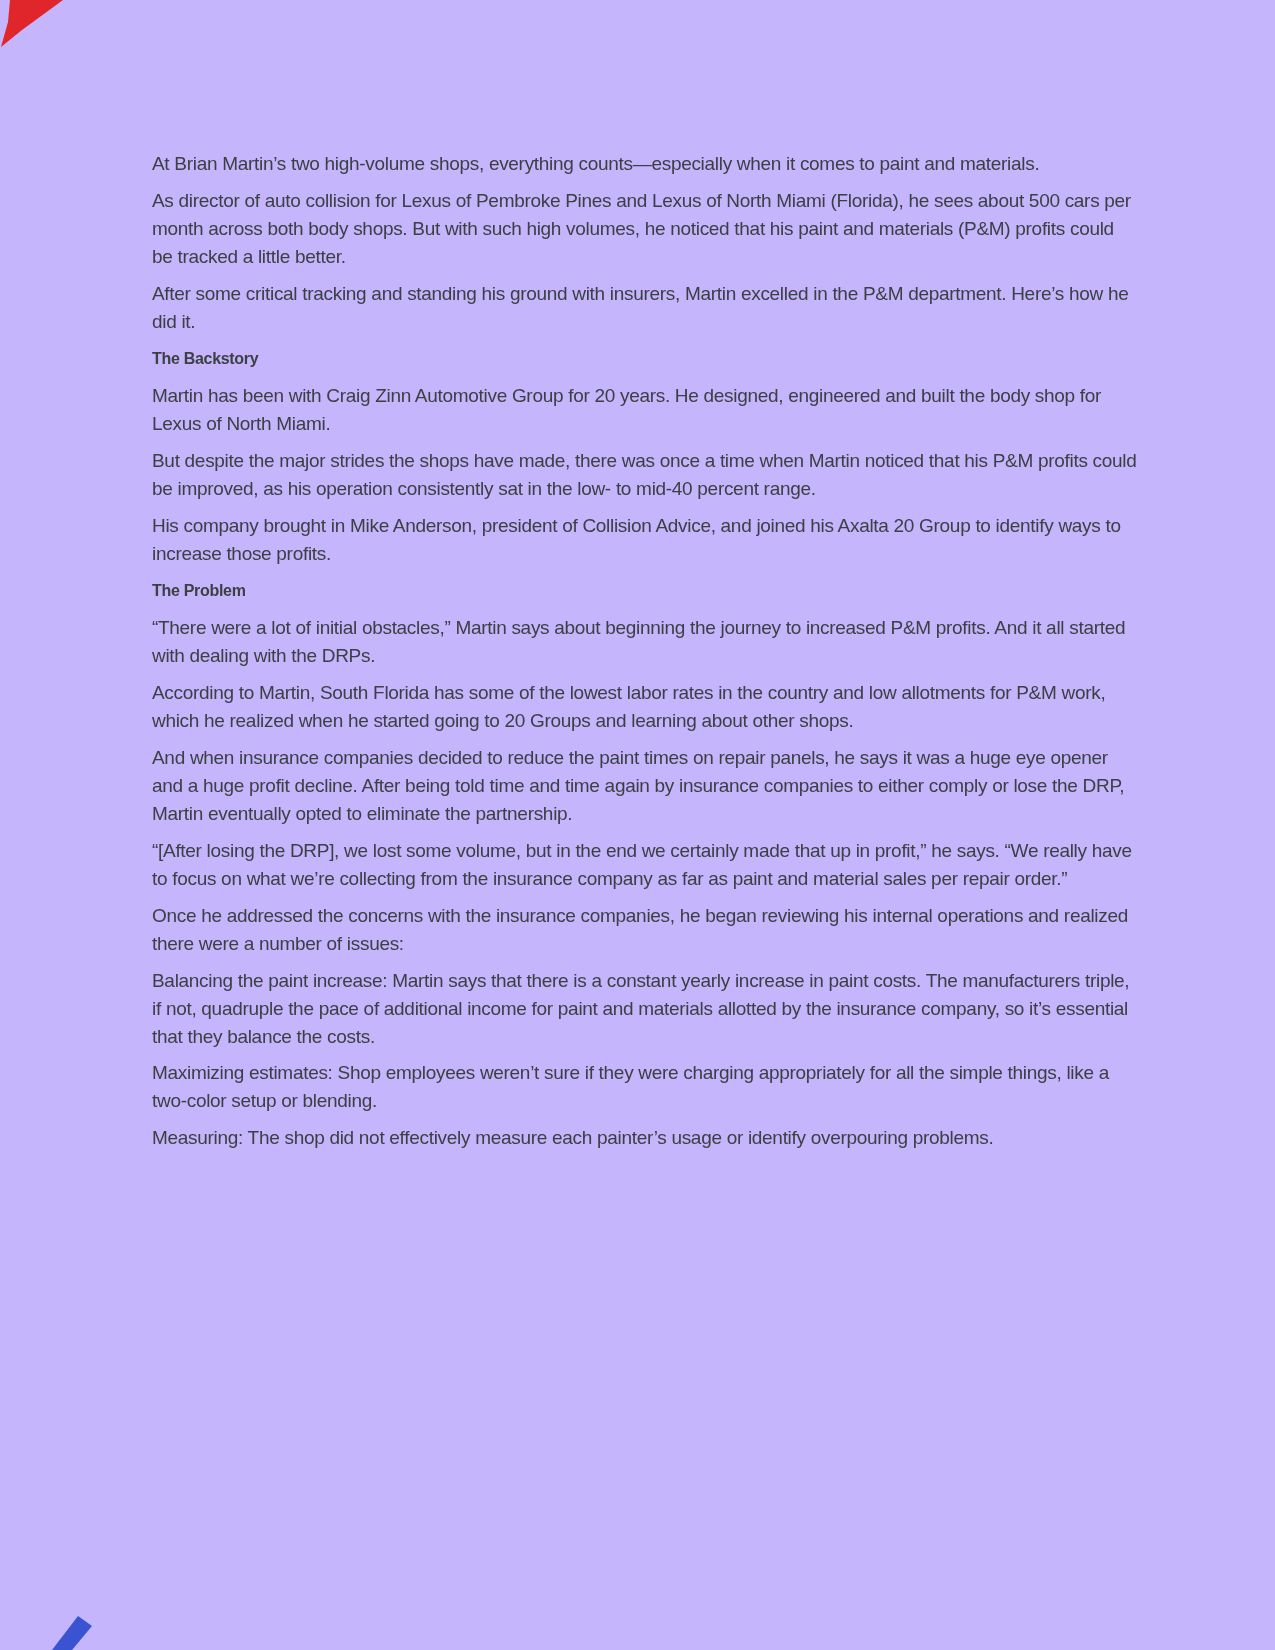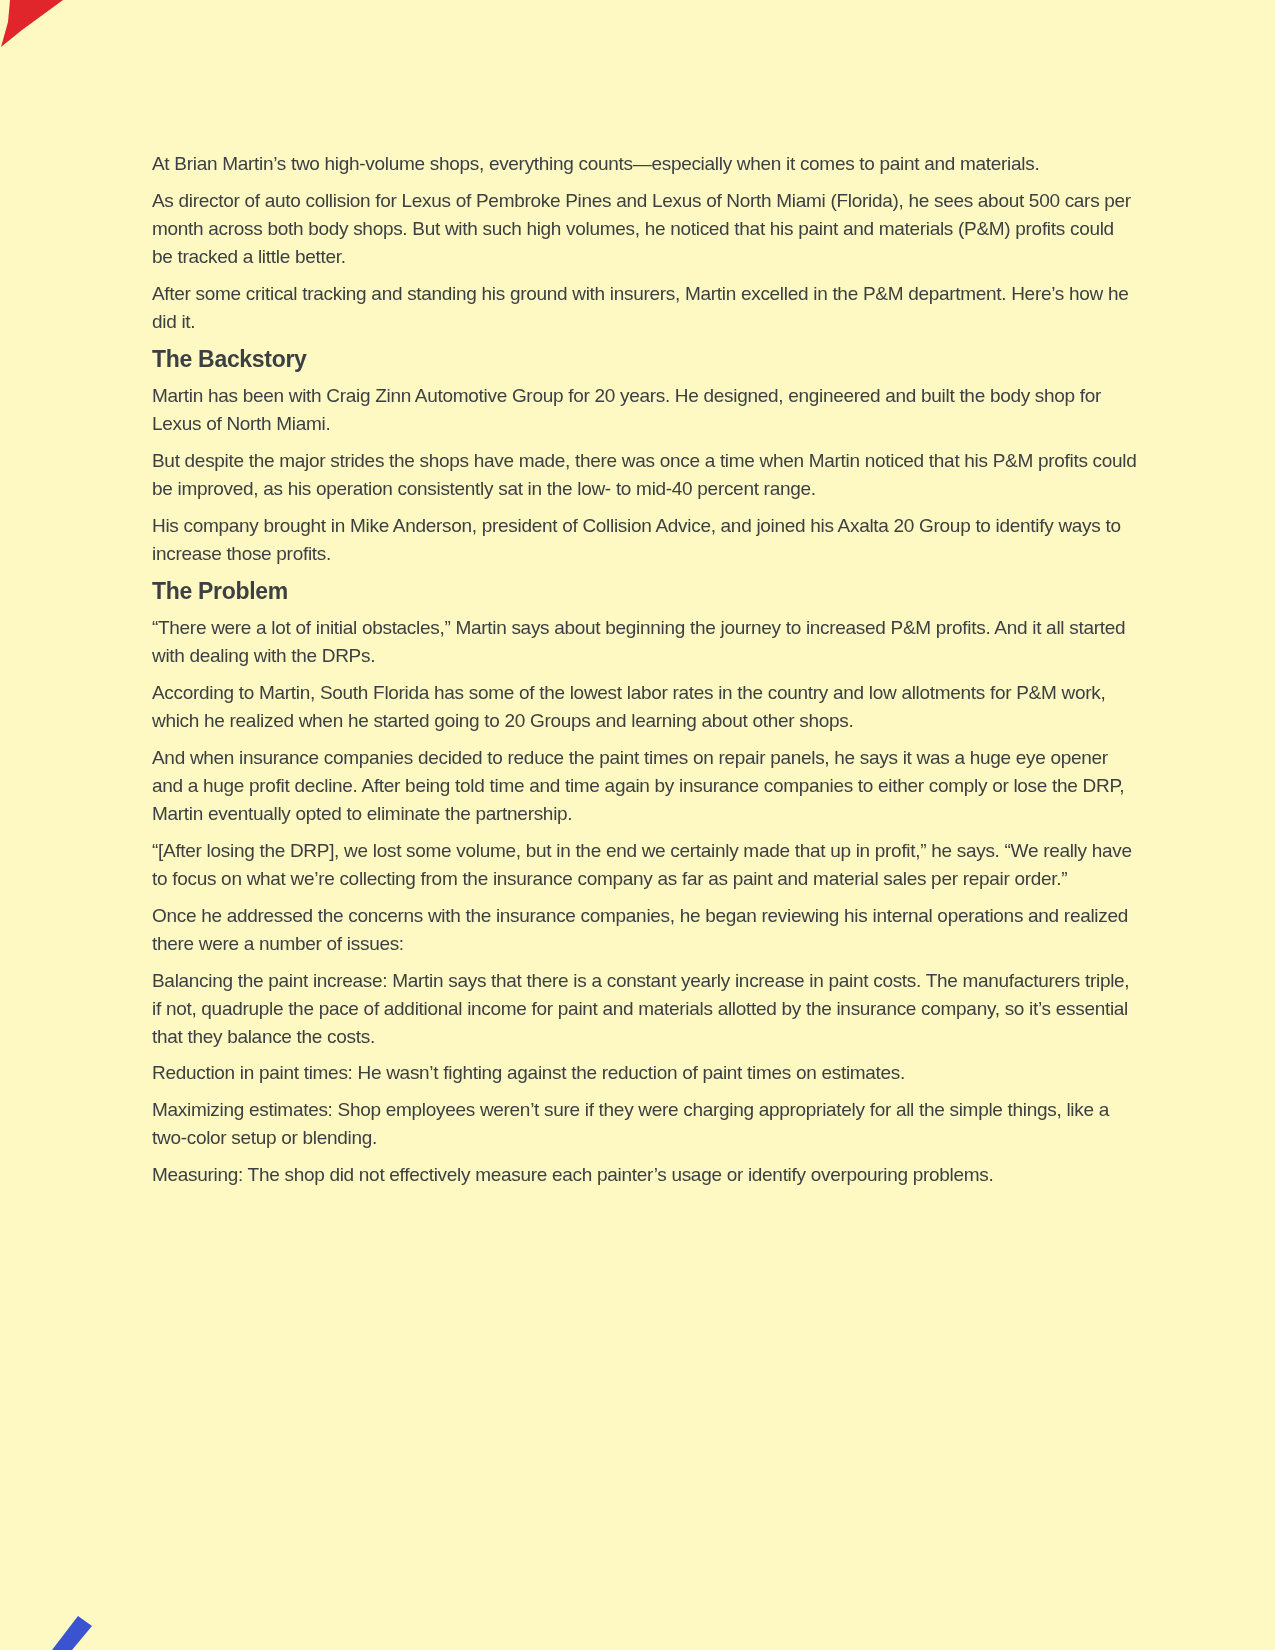--- a/index.html
+++ b/index.html
@@ -4,21 +4,21 @@
 <style>
   html, body {
     margin: 0;
     padding: 0;
     background: #ffffff;
   }
   .page {
     position: relative;
     width: 1275px;
     height: 1650px;
-    background: #fef9c3;
+    background: #c4b5fd;
     overflow: hidden;
     font-family: "Liberation Sans", sans-serif;
   }
   .corner-svg {
     position: absolute;
     pointer-events: none;
   }
   .corner-tl {
     left: 0;
     top: 0;
@@ -39,21 +39,21 @@
     text-align: left;
   }
   .content p {
     margin: 0 0 9px 0;
   }
   .content p.tight {
     margin-bottom: 8px;
   }
   .content h3 {
     margin: 0 0 9px 0;
-    font-size: 23px;
+    font-size: 16px;
     line-height: 28px;
     font-weight: bold;
     color: #3c4043;
   }
 </style>
 </head>
 <body>
 
 <div class="page">
 
@@ -73,18 +73,17 @@
     <p>Martin has been with Craig Zinn Automotive Group for 20 years. He designed, engineered and built the body shop for Lexus of North Miami.</p>
     <p>But despite the major strides the shops have made, there was once a time when Martin noticed that his P&amp;M profits could be improved, as his operation consistently sat in the low- to mid-40 percent range.</p>
     <p>His company brought in Mike Anderson, president of Collision Advice, and joined his Axalta 20 Group to identify ways to increase those profits.</p>
     <h3>The Problem</h3>
     <p>“There were a lot of initial obstacles,” Martin says about beginning the journey to increased P&amp;M profits. And it all started with dealing with the DRPs.</p>
     <p>According to Martin, South Florida has some of the lowest labor rates in the country and low allotments for P&amp;M work, which he realized when he started going to 20 Groups and learning about other shops.</p>
     <p>And when insurance companies decided to reduce the paint times on repair panels, he says it was a huge eye opener and a huge profit decline. After being told time and time again by insurance companies to either comply or lose the DRP, Martin eventually opted to eliminate the partnership.</p>
     <p>“[After losing the DRP], we lost some volume, but in the end we certainly made that up in profit,” he says. “We really have to focus on what we’re collecting from the insurance company as far as paint and material sales per repair order.”</p>
     <p>Once he addressed the concerns with the insurance companies, he began reviewing his internal operations and realized there were a number of issues:</p>
     <p class="tight">Balancing the paint increase: Martin says that there is a constant yearly increase in paint costs. The manufacturers triple, if not, quadruple the pace of additional income for paint and materials allotted by the insurance company, so it’s essential that they balance the costs.</p>
-    <p>Reduction in paint times: He wasn’t fighting against the reduction of paint times on estimates.</p>
     <p>Maximizing estimates: Shop employees weren’t sure if they were charging appropriately for all the simple things, like a two-color setup or blending.</p>
     <p>Measuring: The shop did not effectively measure each painter’s usage or identify overpouring problems.</p>
   </main>
 
 </div>
 
 </body></html>

